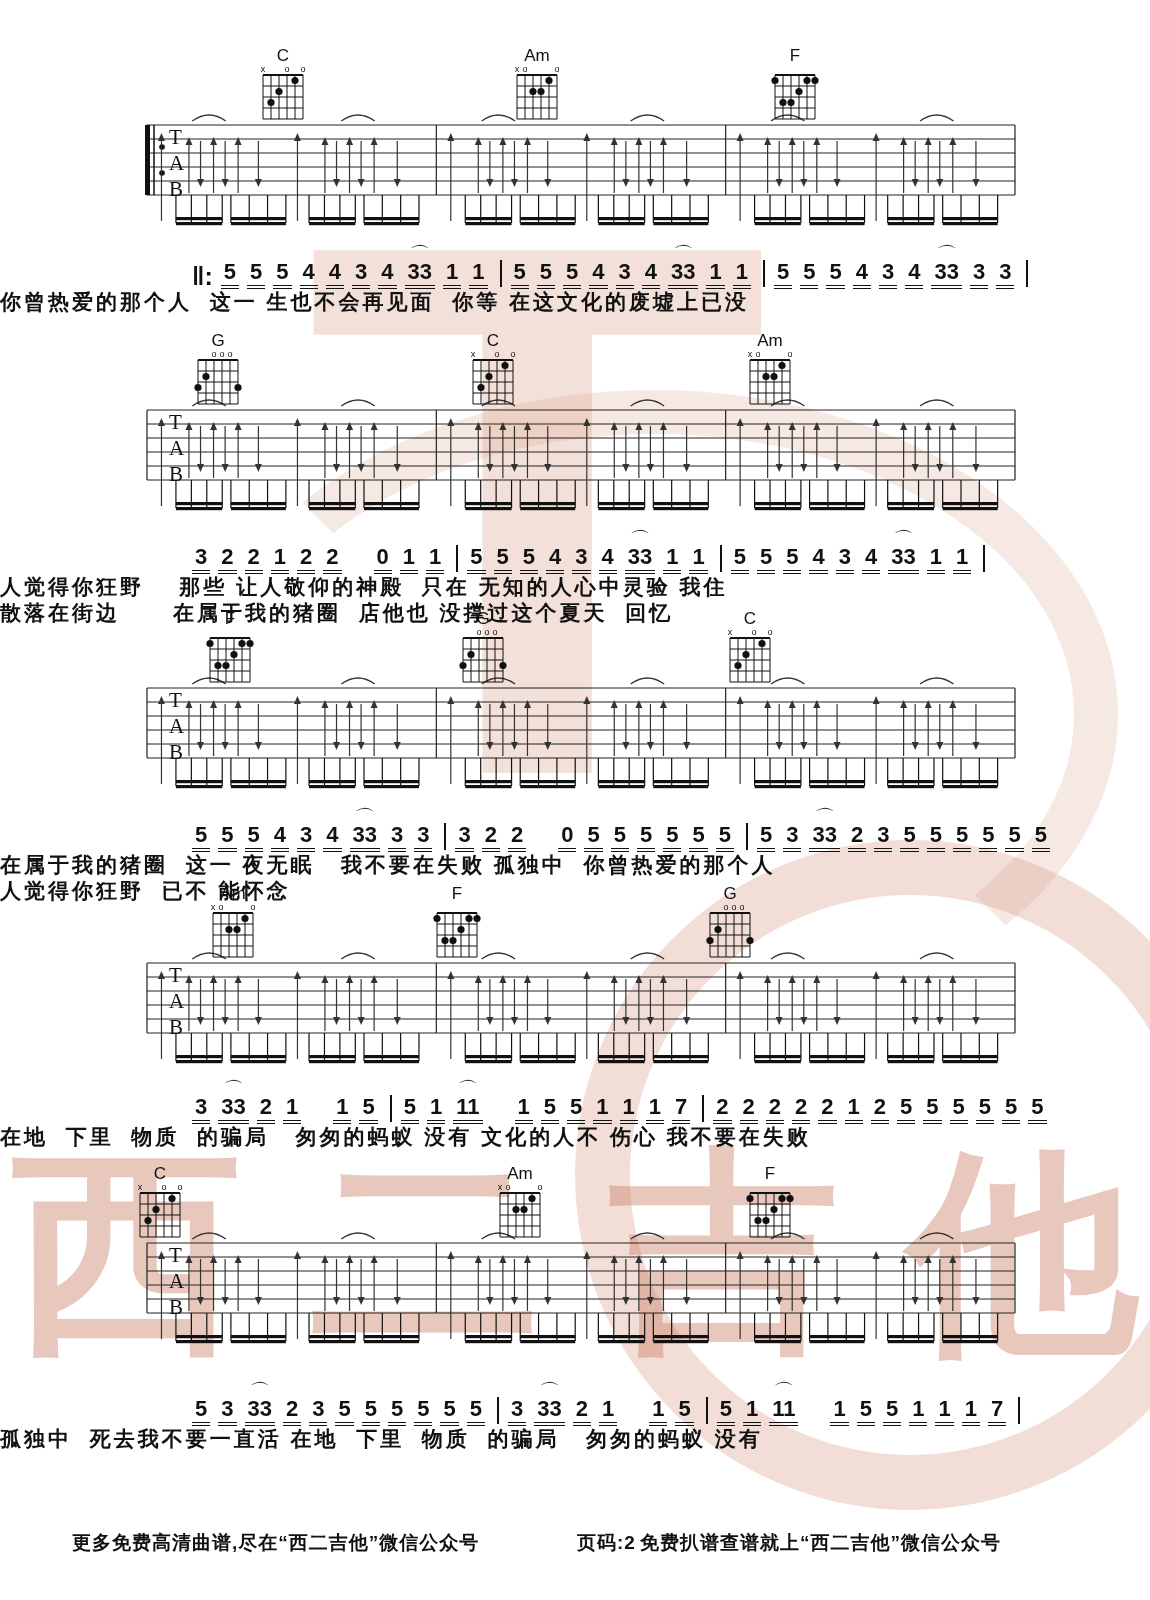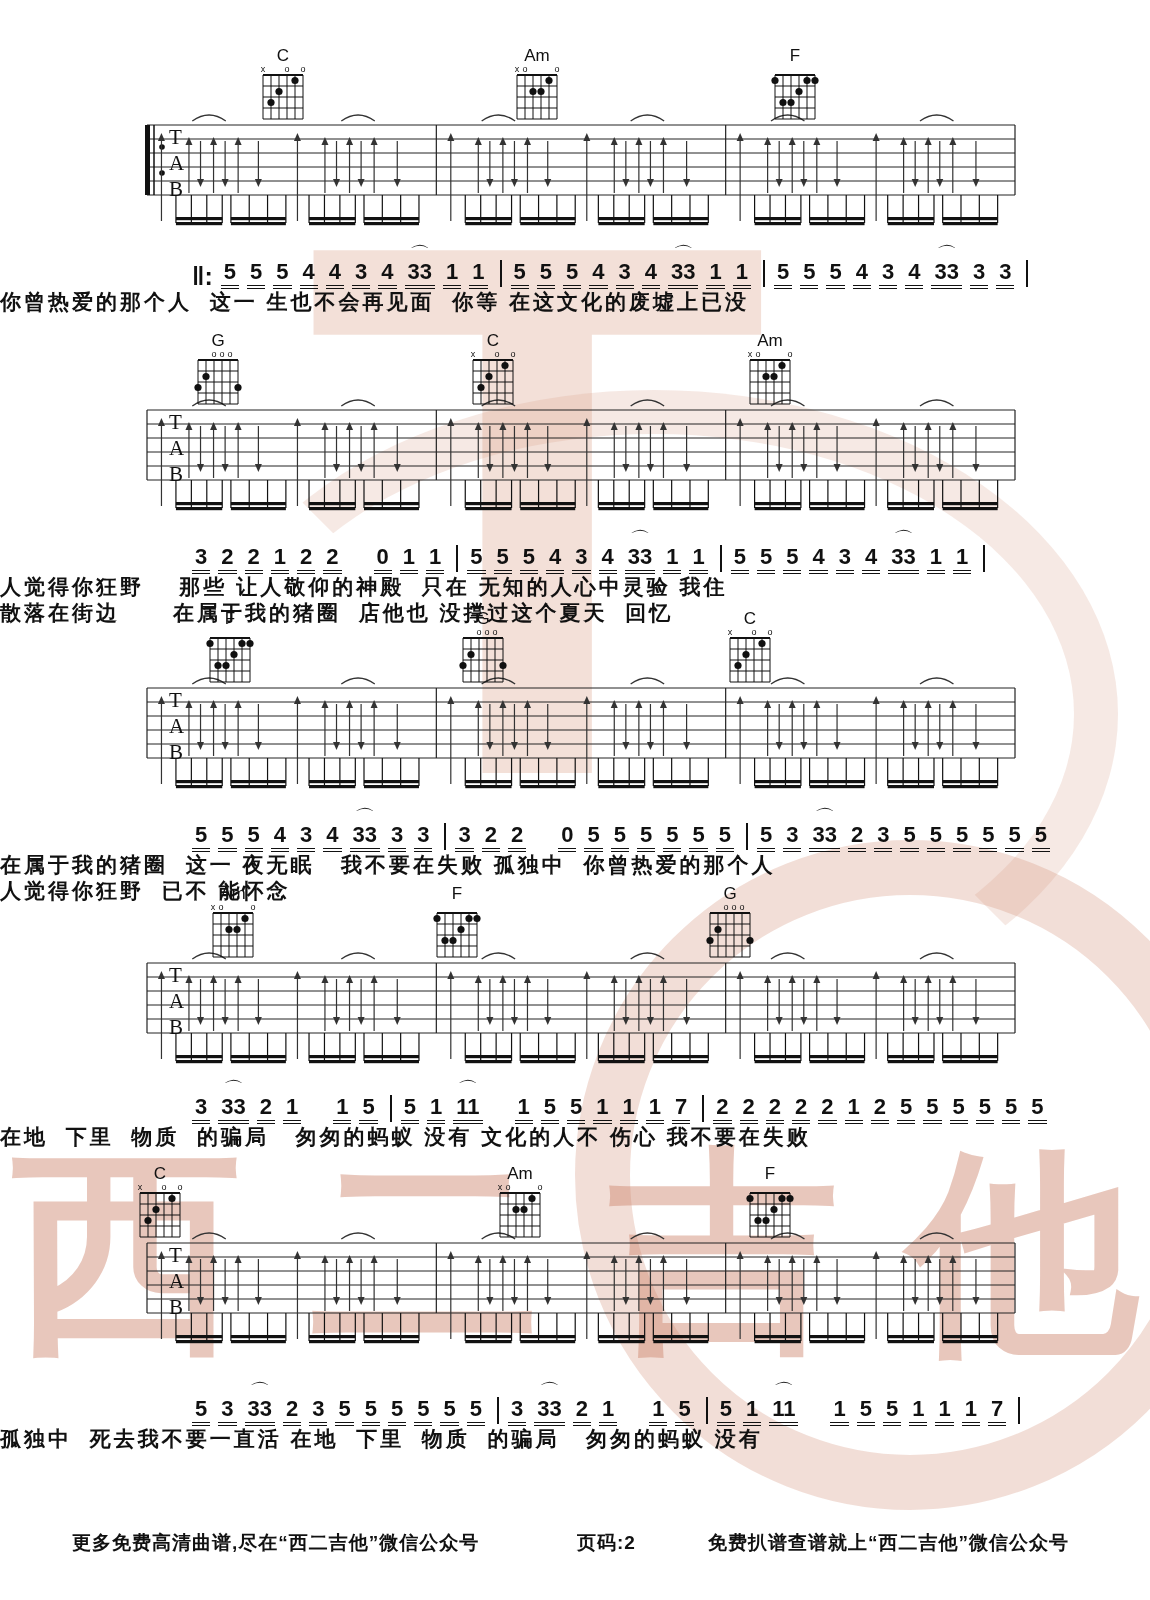--- a/index.html
+++ b/index.html
@@ -27,21 +27,21 @@
         font-size:20px;font-weight:400;}
   .tok-bar{width:2px;height:27px;background:#111;margin:0 9px 2px 4px;}
   .tok-rep{font-size:25px;font-weight:700;margin-right:8px;line-height:1;}
   .tok-gap{width:24px;}
   .lyrics{font-size:21px;font-weight:700;letter-spacing:3px;
           white-space:pre;line-height:26px;font-family:Liberation Sans, sans-serif;}
   
   .footer span{position:absolute;font-size:19px;font-weight:900;letter-spacing:1px;white-space:nowrap;}
   .footer .f-left{left:72px;top:1530px;}
   .footer .f-page{left:553px;top:1530px;margin-left:24px;}
-  .footer .f-right{left:708px;top:1530px;text-align:right;}
+  .footer .f-right{left:640px;top:1530px;text-align:right;}
 </style>
 </head>
 <body>
 
 <div class="page">
 
   <div class="watermark">
     <div class="wm-ring2"></div>
     <div class="wm-ring1"></div>
     <div class="wm-t">T</div>

